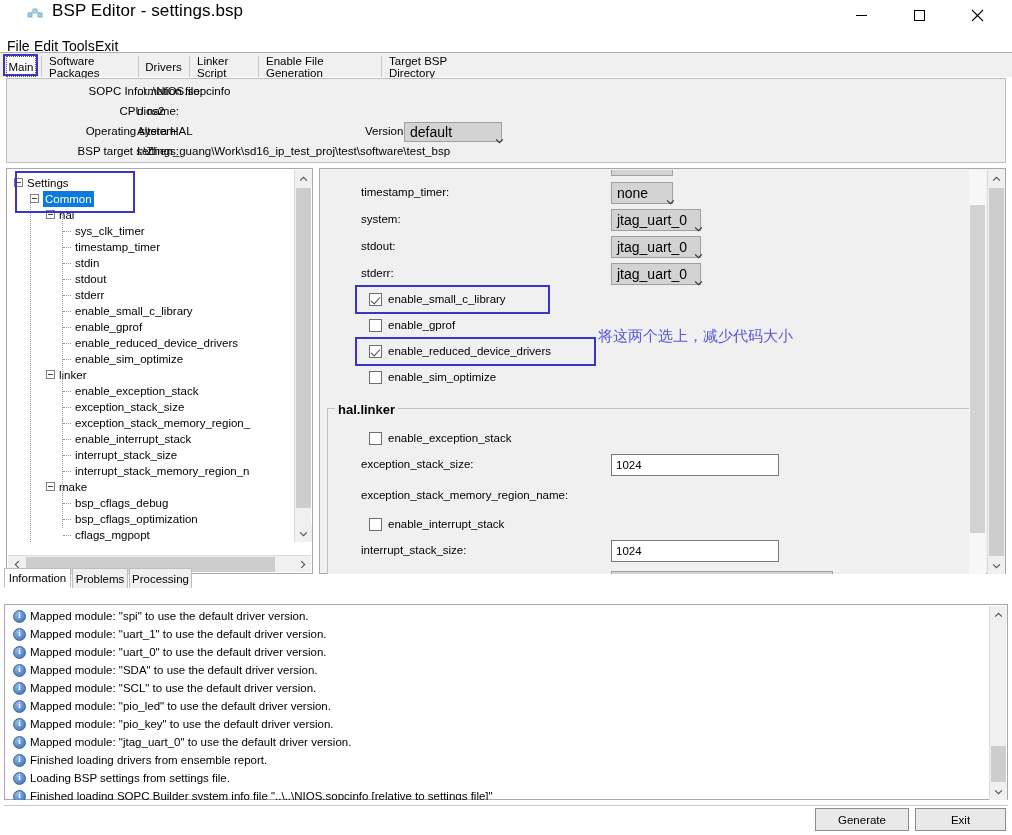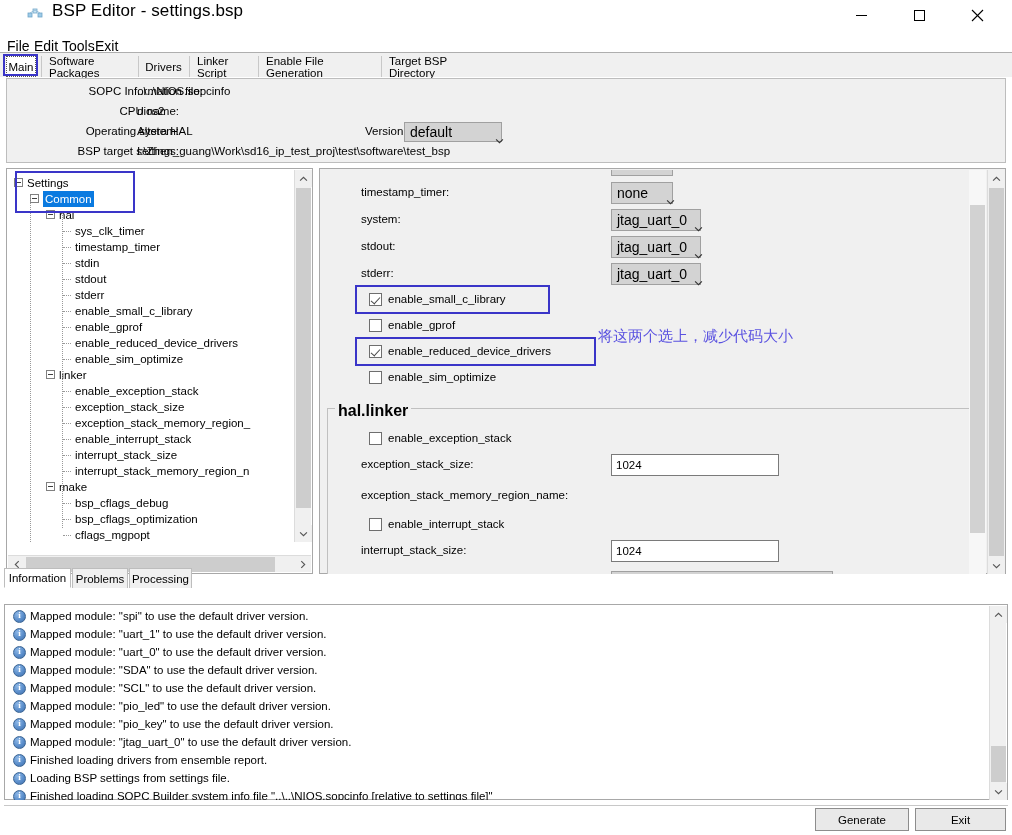--- a/index.html
+++ b/index.html
@@ -168,21 +168,21 @@
     background: #f0f0f0; border: 1px solid #a8a8a8;
   }
   .settings-clip {
     position: absolute; left: 1px; top: 1px; width: 664px; height: 404px;
     overflow: hidden;
   }
   .grp {
     position: absolute; border: 1px solid #c0c0c0; background: #f0f0f0;
   }
   .grp-title {
-    position: absolute; font-size: 16px; font-weight: bold; color: #000;
+    position: absolute; font-size: 13px; font-weight: bold; color: #000;
     background: #f0f0f0; padding: 0 3px;
   }
   .srow-label {
     position: absolute; font-size: 11.5px; color: #000;
   }
   .cbx {
     position: absolute; width: 13px; height: 13px;
     border: 1px solid #6e6e6e; background: #ffffff;
   }
   .cbx.checked::after {

